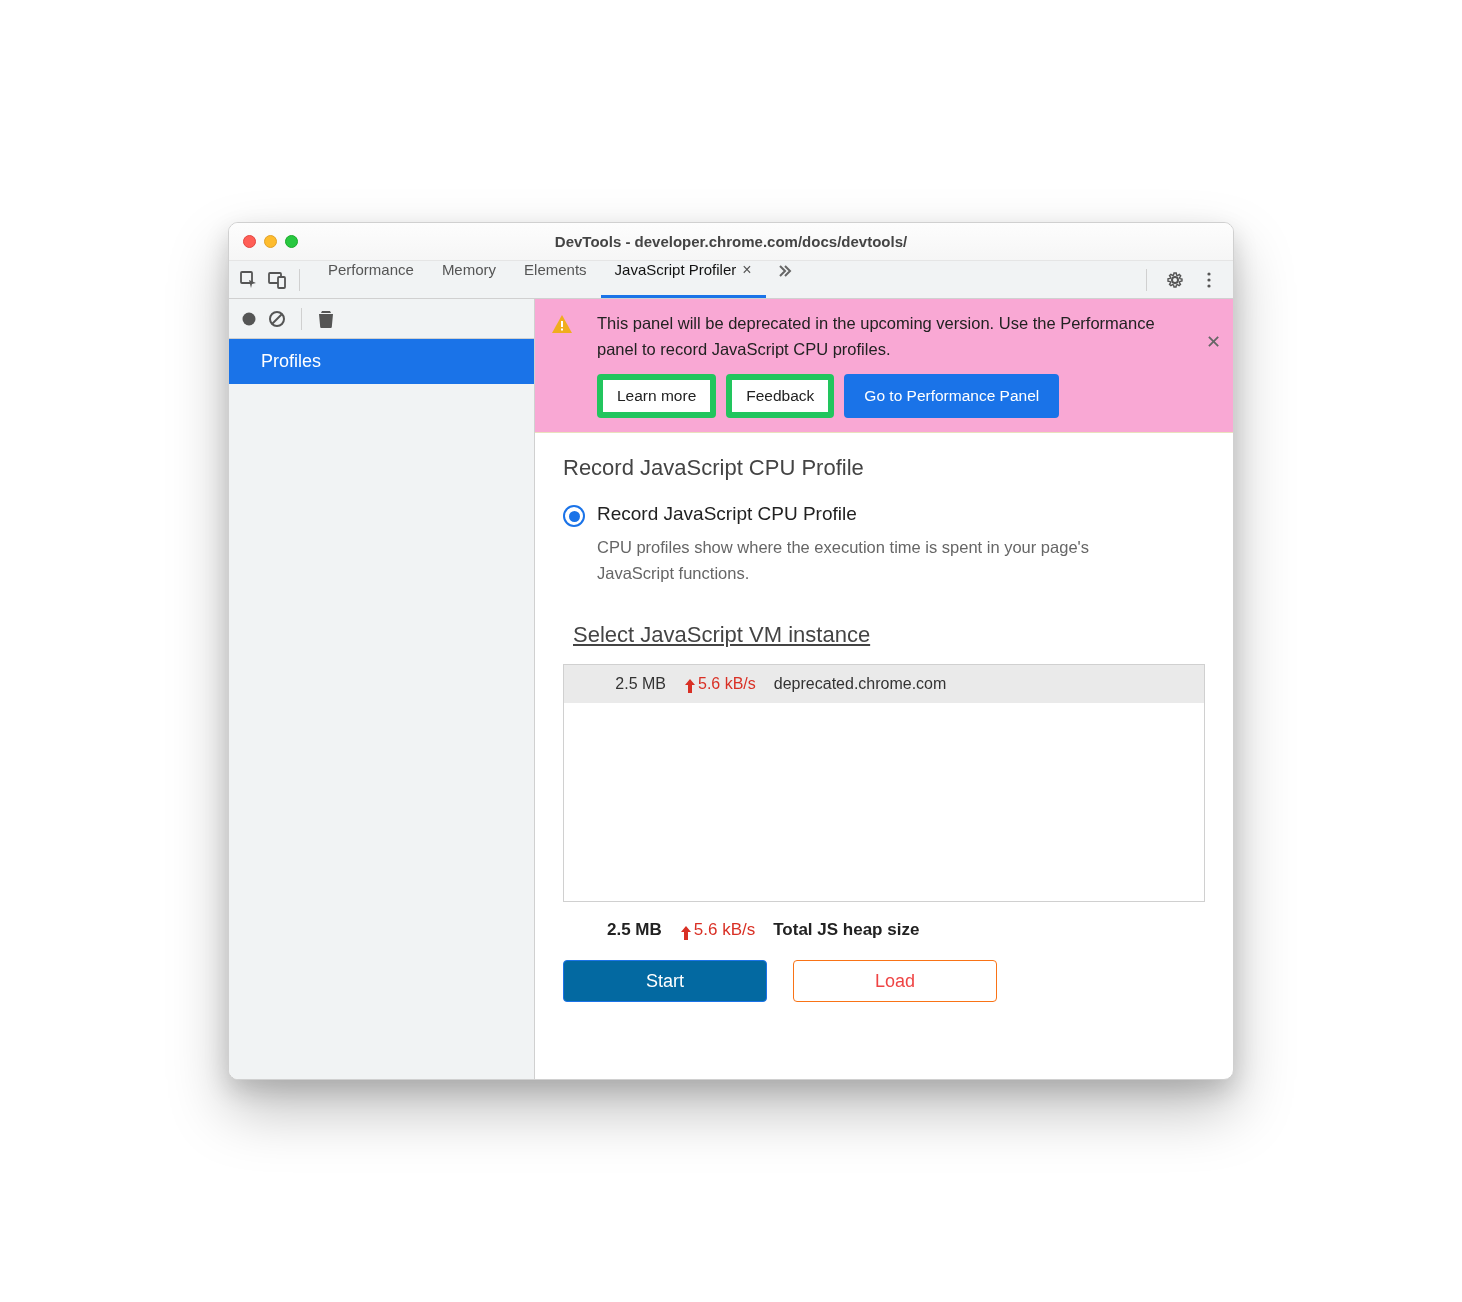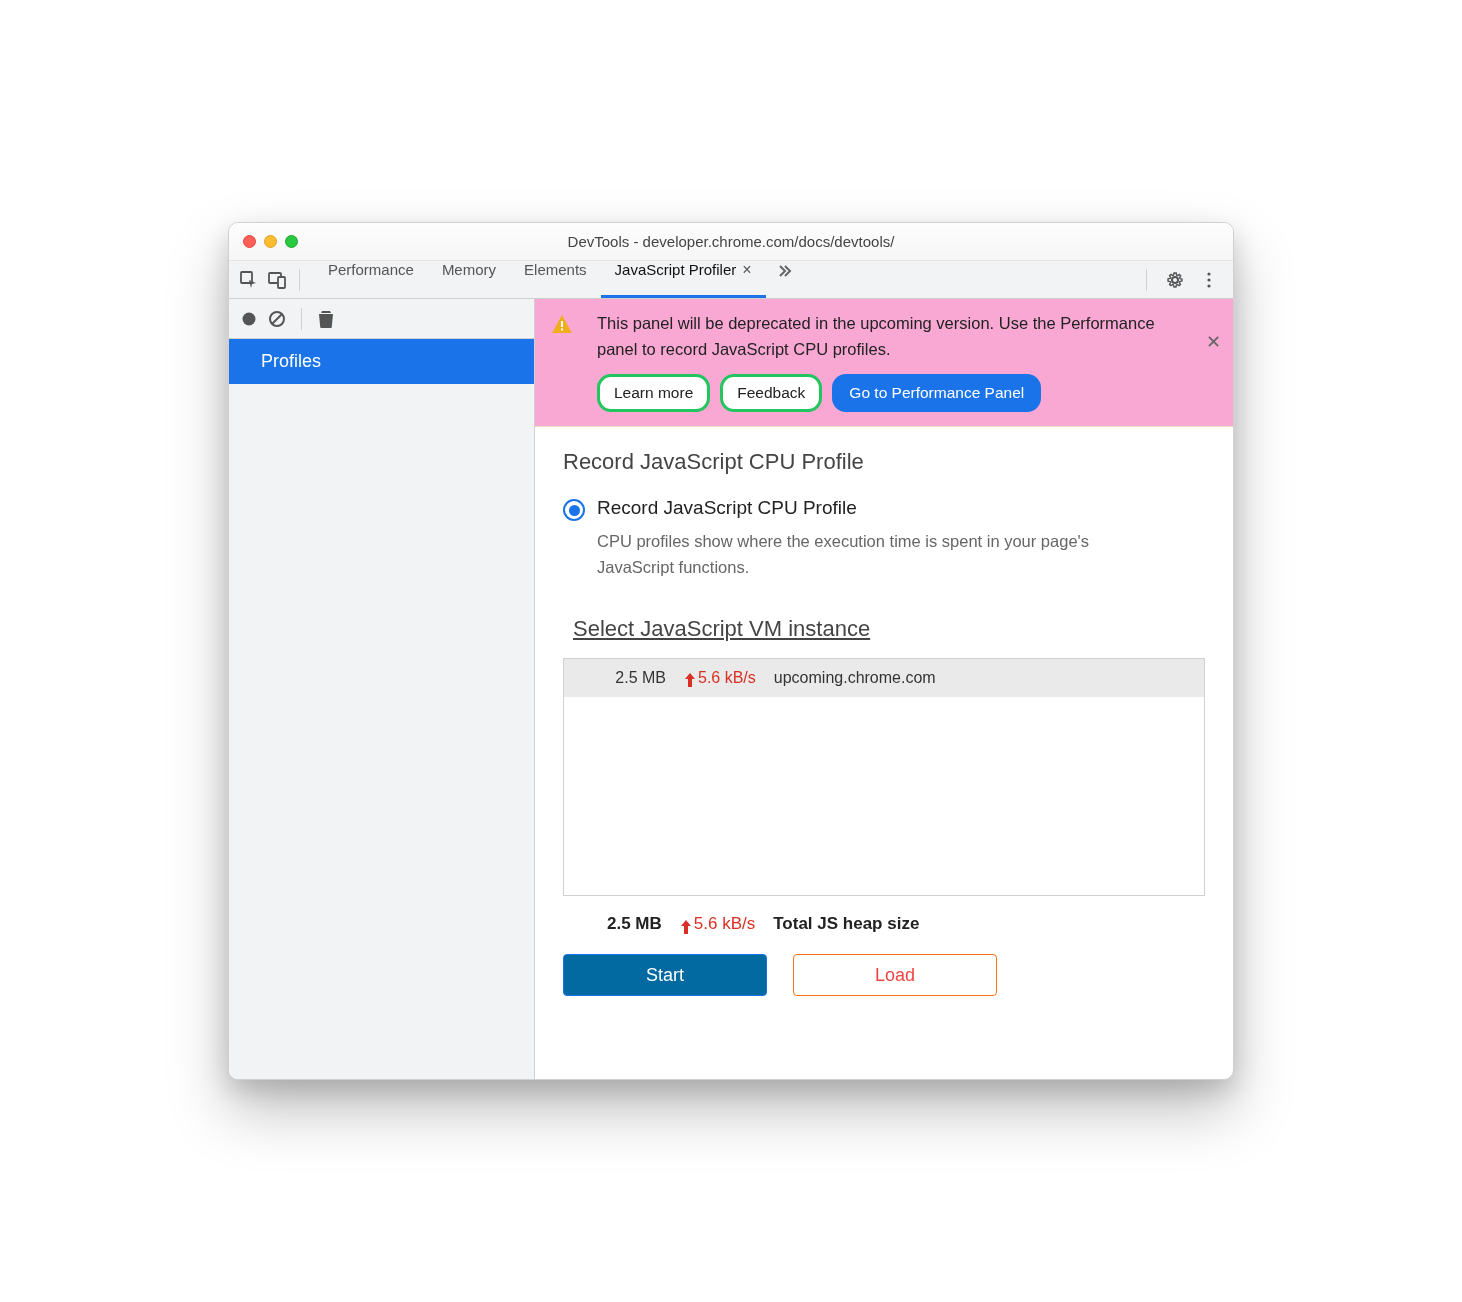--- a/index.html
+++ b/index.html
@@ -26,21 +26,21 @@
     display: flex;
     align-items: center;
     position: relative;
     border-bottom: 1px solid #e5e5e5;
   }
   .traffic { display: flex; gap: 8px; position: absolute; left: 14px; }
   .dot { width: 13px; height: 13px; border-radius: 50%; }
   .dot.red { background:#ff5f57; border:0.5px solid #e24640;}
   .dot.yellow { background:#febc2e; border:0.5px solid #e1a228;}
   .dot.green { background:#28c840; border:0.5px solid #1aab2b;}
-  .titlebar-title { margin: 0 auto; font-size: 15px; font-weight: 400; color:#444;}
+  .titlebar-title { margin: 0 auto; font-size: 15px; font-weight: 700; color:#444;}
   
   .tabbar {
     height: 38px;
     background: #f1f3f4;
     display: flex;
     align-items: stretch;
     border-bottom: 1px solid #d0d0d0;
     font-size: 15px;
     color:#333;
   }
@@ -69,21 +69,21 @@
     padding:12px 40px 14px 16px;
     display:flex;
     gap:24px;
     position:relative;
     border-bottom:1px solid #e9e1bd;
   }
   .warn-icon { flex-shrink:0; margin-top:2px;}
   .banner-text { font-size:16.5px; line-height:1.55; color:#222;}
   .banner-buttons { display:flex; gap:10px; margin-top:12px;}
   .btn {
-    font-size:15.5px; padding:7px 14px; border-radius:14px; border:3px solid #22c55e;
+    font-size:15.5px; padding:7px 14px; border-radius:4px; border:6px solid #22c55e;
     background:#fff; color:#222; cursor:pointer;
   }
   .btn.primary { background:#1a73e8; color:#fff; border-color:#1a73e8;}
   .banner-close { position:absolute; right:12px; top:32px; cursor:pointer; color:#666; font-size:18px;}
   .content { padding:22px 28px; }
   .h1 { font-size:22px; color:#444; margin-bottom:22px; font-weight:400;}
   .radio-row { display:flex; align-items:flex-start; gap:12px; margin-bottom:8px;}
   .radio {
     width:22px; height:22px; border-radius:50%; border:2.5px solid #1a73e8;
     display:flex; align-items:center; justify-content:center; flex-shrink:0; margin-top:2px; cursor:pointer;
@@ -242,21 +242,21 @@
 
         <div class="vm-box">
           <div class="vm-row">
             <span class="vm-size">2.5 MB</span>
             <span class="vm-rate">
               <svg width="12" height="14" viewBox="0 0 12 14">
                   <path d="M6 0 L11 6 H8 V14 H4 V6 H1 Z" fill="#d93025"></path>
                 </svg>
               <span>5.6 kB/s</span>
             </span>
-            <span class="vm-host">upcoming.chrome.com</span>
+            <span class="vm-host">deprecated.chrome.com</span>
           </div>
         </div>
 
         <div class="totals">
           <span class="vm-size">2.5 MB</span>
           <span class="vm-rate">
             <svg width="12" height="14" viewBox="0 0 12 14">
                 <path d="M6 0 L11 6 H8 V14 H4 V6 H1 Z" fill="#d93025"></path>
               </svg>
             <span>5.6 kB/s</span>

